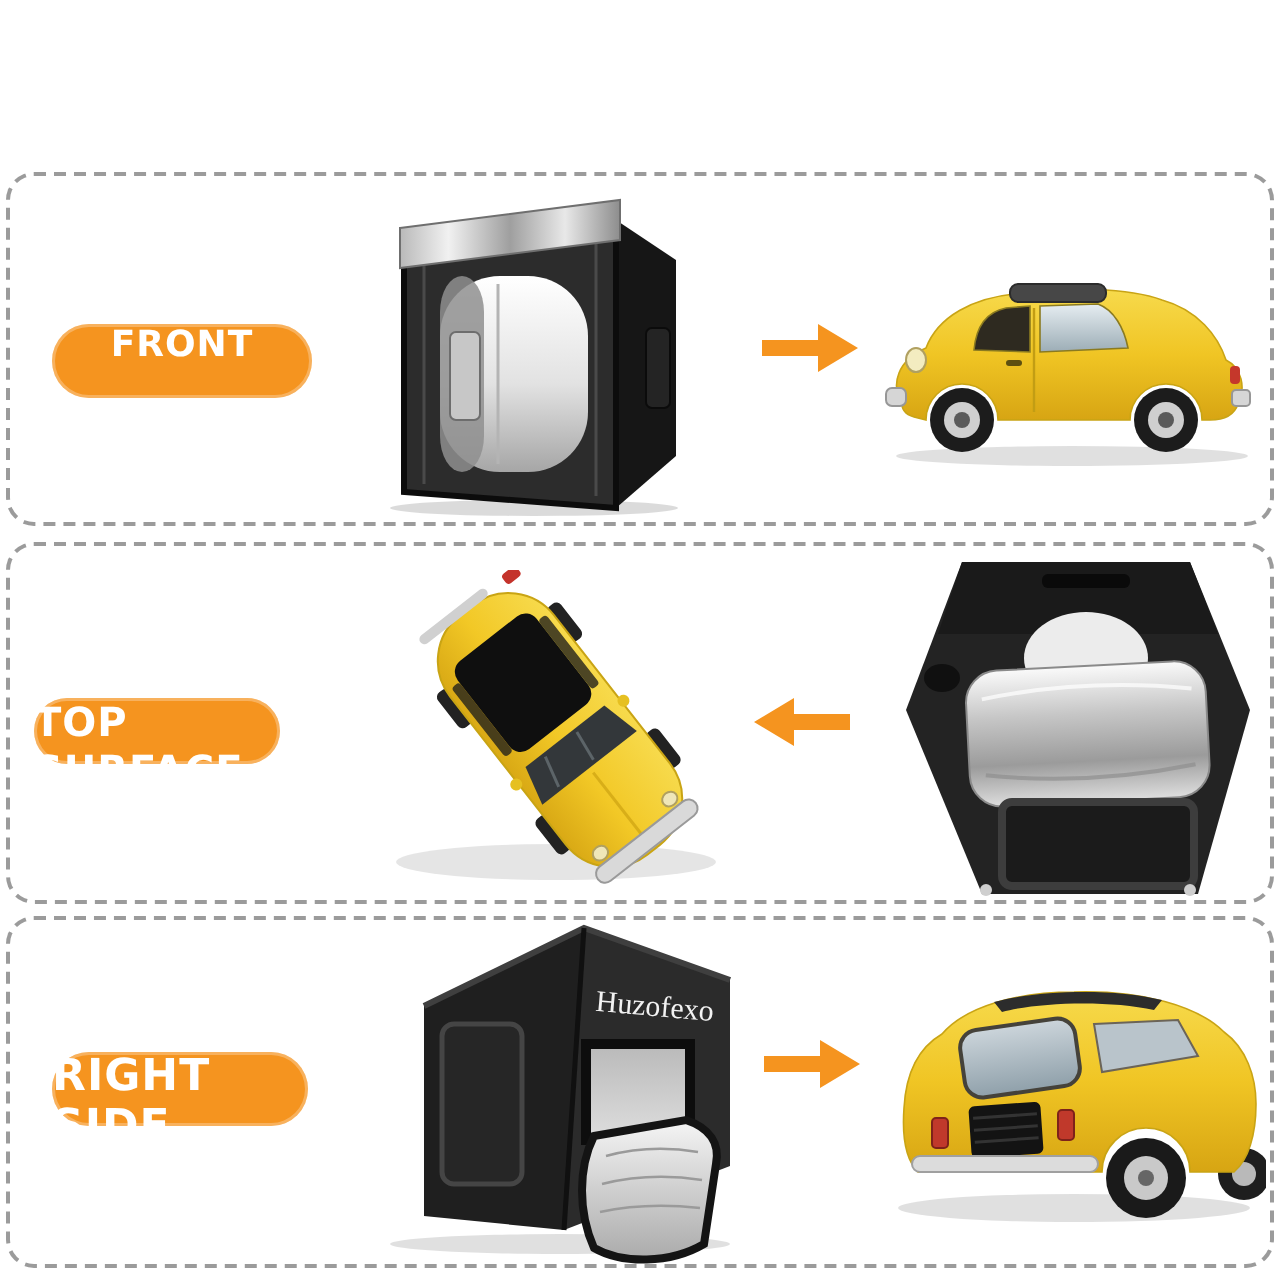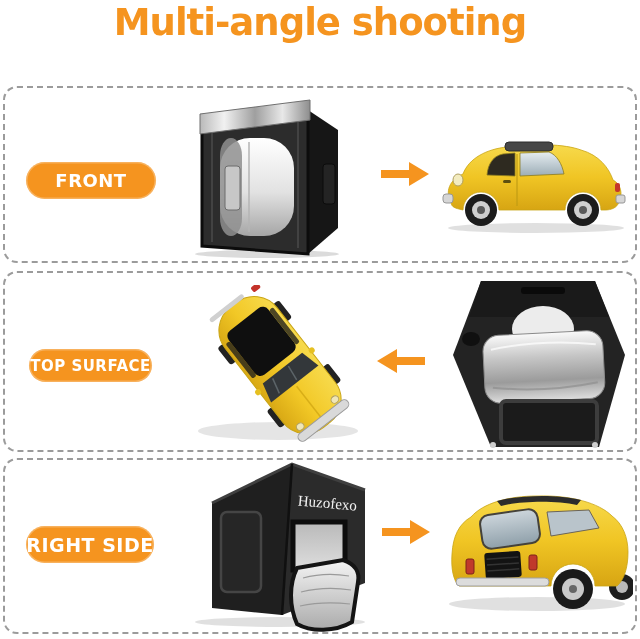--- a/index.html
+++ b/index.html
@@ -29,44 +29,43 @@
     position:absolute;left:3px;width:634px;
     border:2px dashed var(--dashed-border);
     border-radius:14px;background:#fff;
   }
   .section-1{top:86px;height:177px;}
   .section-2{top:271px;height:181px;}
   .section-3{top:458px;height:176px;}
   .pill{
     position:absolute;
     background:var(--accent-orange);color:#fff;
-    border-radius:999px;display:flex;align-items:center;justify-content:center;
+    border-radius:999px;display:flex;justify-content:center;
     font-weight:bold;letter-spacing:.5px;
     box-shadow:inset 0 0 0 1.5px rgba(255,255,255,.28);
   }
   .pill-1{left:21px;top:74px;width:130px;height:37px;font-size:18px;}
-  .pill-2{left:24px;top:76px;width:123px;height:33px;font-size:15px;}
-  .pill-3{left:21px;top:66px;width:128px;height:37px;font-size:19px;}
+  .pill-2{left:12px;top:76px;width:123px;height:33px;font-size:20px;}
+  .pill-3{left:21px;top:66px;width:128px;height:37px;font-size:22px;}
   .arrow{position:absolute;width:48px;height:28px;}
   .arrow-1{left:376px;top:72px;}
   .arrow-2{left:372px;top:74px;}
   .arrow-3{left:377px;top:58px;}
   .photo{position:absolute;}
   .img-box-front{left:180px;top:8px;width:162px;height:164px;}
   .img-car-side{left:436px;top:34px;width:190px;height:112px;}
   .img-car-top{left:178px;top:12px;width:190px;height:164px;}
   .img-box-top{left:442px;top:4px;width:182px;height:174px;}
   .img-box-right{left:180px;top:0px;width:186px;height:174px;}
   .img-car-rear{left:432px;top:30px;width:196px;height:124px;}
 </style>
 </head>
 <body>
 
 <div class="header">
-  <h1 class="title">Multi-angle shooting</h1>
 </div>
 
 <div class="section section-1">
   <div class="pill pill-1">
     <span>FRONT</span>
   </div>
 
   <svg class="photo img-box-front" viewBox="0 0 162 164">
     <defs>
       <linearGradient id="fgSilver" x1="0" y1="0" x2="1" y2="0">

